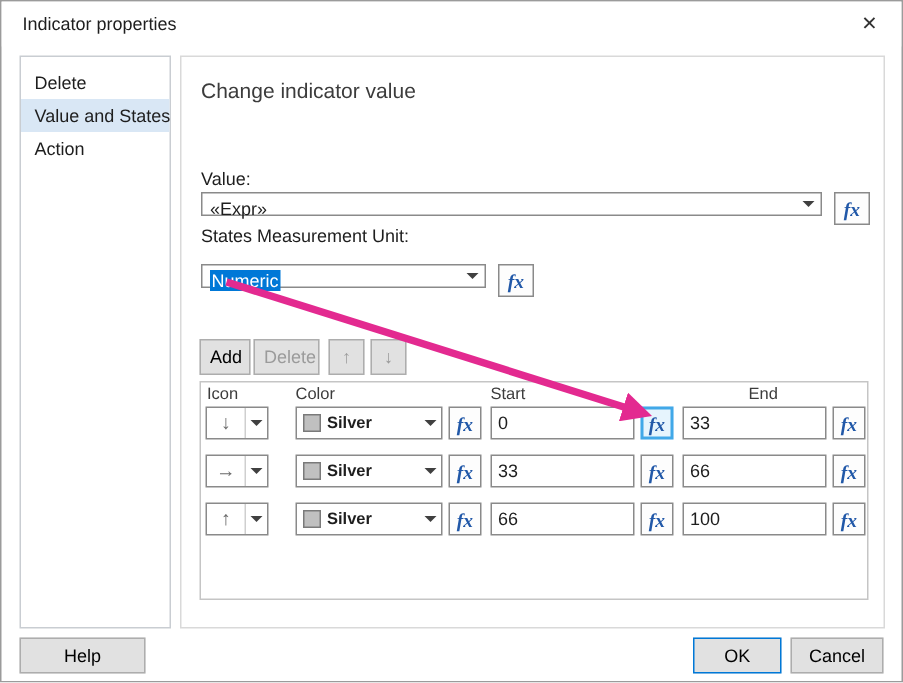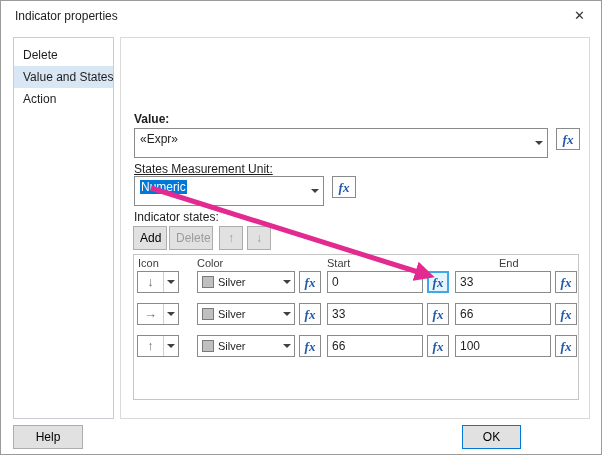--- a/index.html
+++ b/index.html
@@ -20,21 +20,21 @@
   
   .sidebar{position:absolute;left:12px;top:36px;width:101px;height:382px;border:1px solid #c9cdd2;background:#fff;padding-top:6px;}
   .side-item{height:22px;line-height:22px;padding-left:9px;cursor:pointer;white-space:nowrap;}
   .side-item.selected{background:#d9e7f5;}
 
   
   .main{position:absolute;left:119px;top:36px;width:470px;height:382px;border:1px solid #d9d9d9;background:#fff;}
   .heading{position:absolute;left:13px;top:14px;font-size:14px;color:#3c3c3c;}
   .field-label{position:absolute;font-size:12px;color:#1e1e1e;}
 
-  .combo{position:absolute;height:30px;border:1px solid #8a8a8a;background:#fff;cursor:pointer;}
+  .combo{position:absolute;height:16px;border:1px solid #8a8a8a;background:#fff;cursor:pointer;}
   .combo-text{position:absolute;left:5px;top:3px;right:18px;white-space:nowrap;overflow:hidden;font-size:12px;}
   .combo-text .hl{background:var(--color-accent);color:#fff;padding:0 1px;}
   .combo-dd{position:absolute;right:0;top:0;width:17px;height:100%;display:flex;align-items:center;justify-content:center;}
   .chevron{width:0;height:0;border-left:4px solid transparent;border-right:4px solid transparent;border-top:4px solid #404040;}
 
   .fx-btn{position:absolute;width:24px;height:22px;border:1px solid #8a8a8a;background:#fdfdfd;display:flex;align-items:center;justify-content:center;cursor:pointer;}
   .fx-glyph{font-family:Liberation Serif, serif;font-style:italic;font-weight:bold;font-size:13px;color:var(--color-fx);line-height:1;}
 
   .btn{border:1px solid #adadad;background:#e1e1e1;font-size:12px;color:#000000;font-family:inherit;cursor:pointer;}
   .btn.disabled{color:#9b9b9b;cursor:default;}
@@ -46,29 +46,29 @@
   .col-h-color{width:130px;}
   .col-h-start{width:128px;}
   .col-h-end{flex:1;margin-left:44px;}
 
   .state-row{position:absolute;left:3px;height:22px;display:flex;align-items:center;}
   .icon-btn{width:42px;height:22px;border:1px solid #8a8a8a;background:#fff;display:flex;margin-right:18px;cursor:pointer;}
   .icon-glyph{width:25px;text-align:center;line-height:20px;color:#6b6b6b;font-weight:bold;font-size:13px;}
   .icon-dd{width:15px;border-left:1px solid #cfcfcf;display:flex;align-items:center;justify-content:center;}
   .color-combo{width:98px;height:22px;border:1px solid #8a8a8a;background:#fff;display:flex;align-items:center;margin-right:4px;cursor:pointer;}
   .swatch{width:12px;height:12px;background:var(--color-silver);border:1px solid #7a7a7a;margin:0 4px;flex:none;}
-  .color-label{flex:1;font-size:11px;white-space:nowrap;overflow:hidden;}
+  .color-label{flex:1;font-size:11px;white-space:nowrap;overflow:hidden;font-weight:bold;}
   .color-dd{width:15px;height:100%;display:flex;align-items:center;justify-content:center;flex:none;}
   .row-fx{position:static;width:22px;height:22px;border:1px solid #8a8a8a;background:#fdfdfd;display:flex;align-items:center;justify-content:center;margin-right:6px;cursor:pointer;flex:none;}
   .row-fx.highlight{border:2px solid #41a8e8;background:#e6f4fd;}
   .row-input{width:96px;height:22px;border:1px solid #8a8a8a;margin-right:4px;padding:0 2px 0 4px;font-size:12px;font-family:inherit;color:#1e1e1e;}
 
   
   .footer-btn{position:absolute;height:24px;}
-  .btn-help{left:12px;top:424px;width:70px;}
+  .btn-help{left:12px;top:424px;width:84px;}
   .btn-ok{left:461px;top:424px;width:59px;border:1px solid var(--color-accent);}
   .btn-cancel{left:526px;top:424px;width:62px;}
 
   .annotation{position:absolute;left:0;top:0;width:602px;height:455px;pointer-events:none;z-index:50;}
 </style>
 </head>
 <body>
 
 <div class="dialog">
 
@@ -77,44 +77,44 @@
     <span class="close">✕</span>
   </div>
 
   <div class="sidebar">
     <div class="side-item">Delete</div>
     <div class="side-item selected">Value and States</div>
     <div class="side-item">Action</div>
   </div>
 
   <div class="main">
-
-    <div class="field-label" style="left:13px;top:74px;font-weight:bold;">Value:</div>
+    <div class="heading">Change indicator value</div>
+
+    <div class="field-label" style="left:13px;top:74px;">Value:</div>
     <div class="combo" style="left:13px;top:90px;width:414px;">
       <span class="combo-text">«Expr»</span>
       <span class="combo-dd">
           <span class="chevron"></span>
         </span>
     </div>
     <div class="fx-btn" style="left:435px;top:90px;">
       <span class="fx-glyph">fx</span>
     </div>
 
-    <div class="field-label" style="left:13px;top:124px;text-decoration:underline;">States Measurement Unit:</div>
+    <div class="field-label" style="left:13px;top:112px;">States Measurement Unit:</div>
     <div class="combo" style="left:13px;top:138px;width:190px;">
       <span class="combo-text"><span class="hl">Numeric</span></span>
       <span class="combo-dd">
           <span class="chevron"></span>
         </span>
     </div>
     <div class="fx-btn" style="left:211px;top:138px;">
       <span class="fx-glyph">fx</span>
     </div>
 
-    <div class="field-label" style="left:13px;top:172px;">Indicator states:</div>
 
     <button class="btn tb-btn" style="left:12px;top:188px;width:34px;">Add</button>
     <button class="btn tb-btn disabled" style="left:48px;top:188px;width:44px;">Delete</button>
     <button class="btn tb-btn disabled" style="left:98px;top:188px;width:24px;"><span>↑</span></button>
     <button class="btn tb-btn disabled" style="left:126px;top:188px;width:24px;"><span>↓</span></button>
 
     <div class="table-box">
       <div class="col-headers">
         <span class="col-h-icon">Icon</span>
         <span class="col-h-color">Color</span>
@@ -200,20 +200,21 @@
         <input class="row-input" value="100" style="">
         <div class="row-fx" style="margin-right:0;">
             <span class="fx-glyph">fx</span>
           </div>
       </div>
     </div>
   </div>
 
   <button class="btn footer-btn btn-help">Help</button>
   <button class="btn footer-btn btn-ok">OK</button>
+  <button class="btn footer-btn btn-cancel">Cancel</button>
 
   <svg class="annotation" viewBox="0 0 602 455">
     <defs>
       <marker id="ah" markerWidth="4" markerHeight="4" refX="0.5" refY="2" orient="auto" markerUnits="strokeWidth">
         <path d="M0,0 L4,2 L0,4 z" style="fill:var(--color-annotation)"></path>
       </marker>
     </defs>
     <line x1="150" y1="187" x2="417" y2="271" stroke-width="5" style="stroke:var(--color-annotation)" marker-end="url(#ah)"></line>
   </svg>
 

